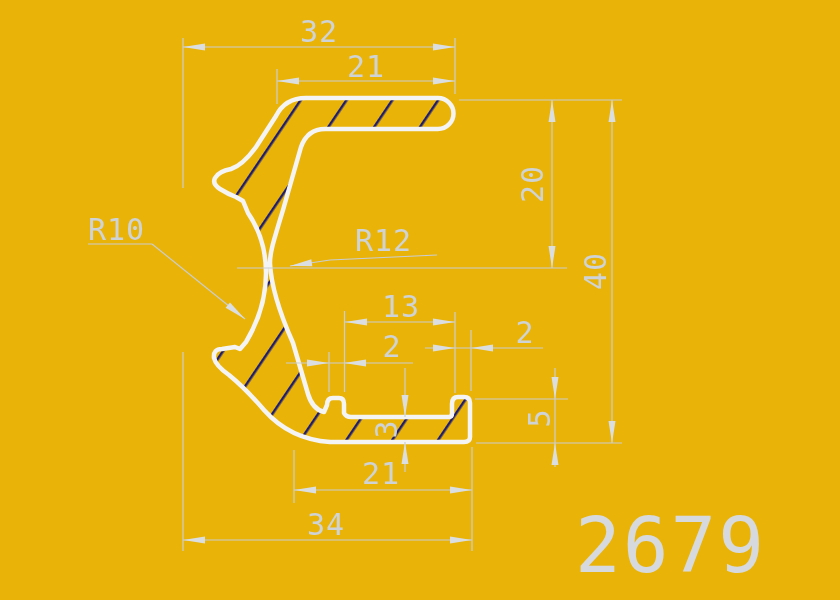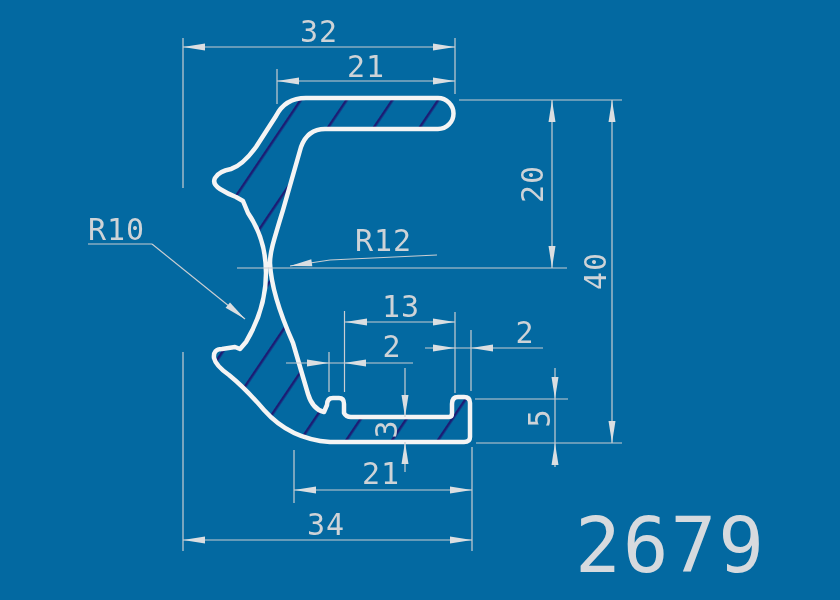--- a/index.html
+++ b/index.html
@@ -1,16 +1,16 @@
 <!DOCTYPE html>
 <html><head>
 <meta charset="utf-8">
 <style>
   html,body{margin:0;padding:0;background:#21242b;width:840px;height:600px;overflow:hidden;}
-  .stage{position:relative;width:840px;height:600px;background:#0369a1;font-family:"DejaVu Sans Mono",monospace;text-align:right;}
+  .stage{position:relative;width:840px;height:600px;background:#eab308;font-family:"DejaVu Sans Mono",monospace;text-align:right;}
   svg{position:absolute;left:0;top:0;}
   .dl{stroke:#c9ced2;stroke-width:1.2;fill:none;}
   .ah{fill:#dadee1;stroke:none;}
   .dimtxt{fill:#ced3d7;font-family:"DejaVu Sans Mono",monospace;font-size:30px;letter-spacing:1px;}
   .parttxt{fill:#d6dade;font-family:"DejaVu Sans Mono",monospace;font-size:76px;letter-spacing:2px;}
 </style>
 </head>
 <body>
 
 <div class="stage">

